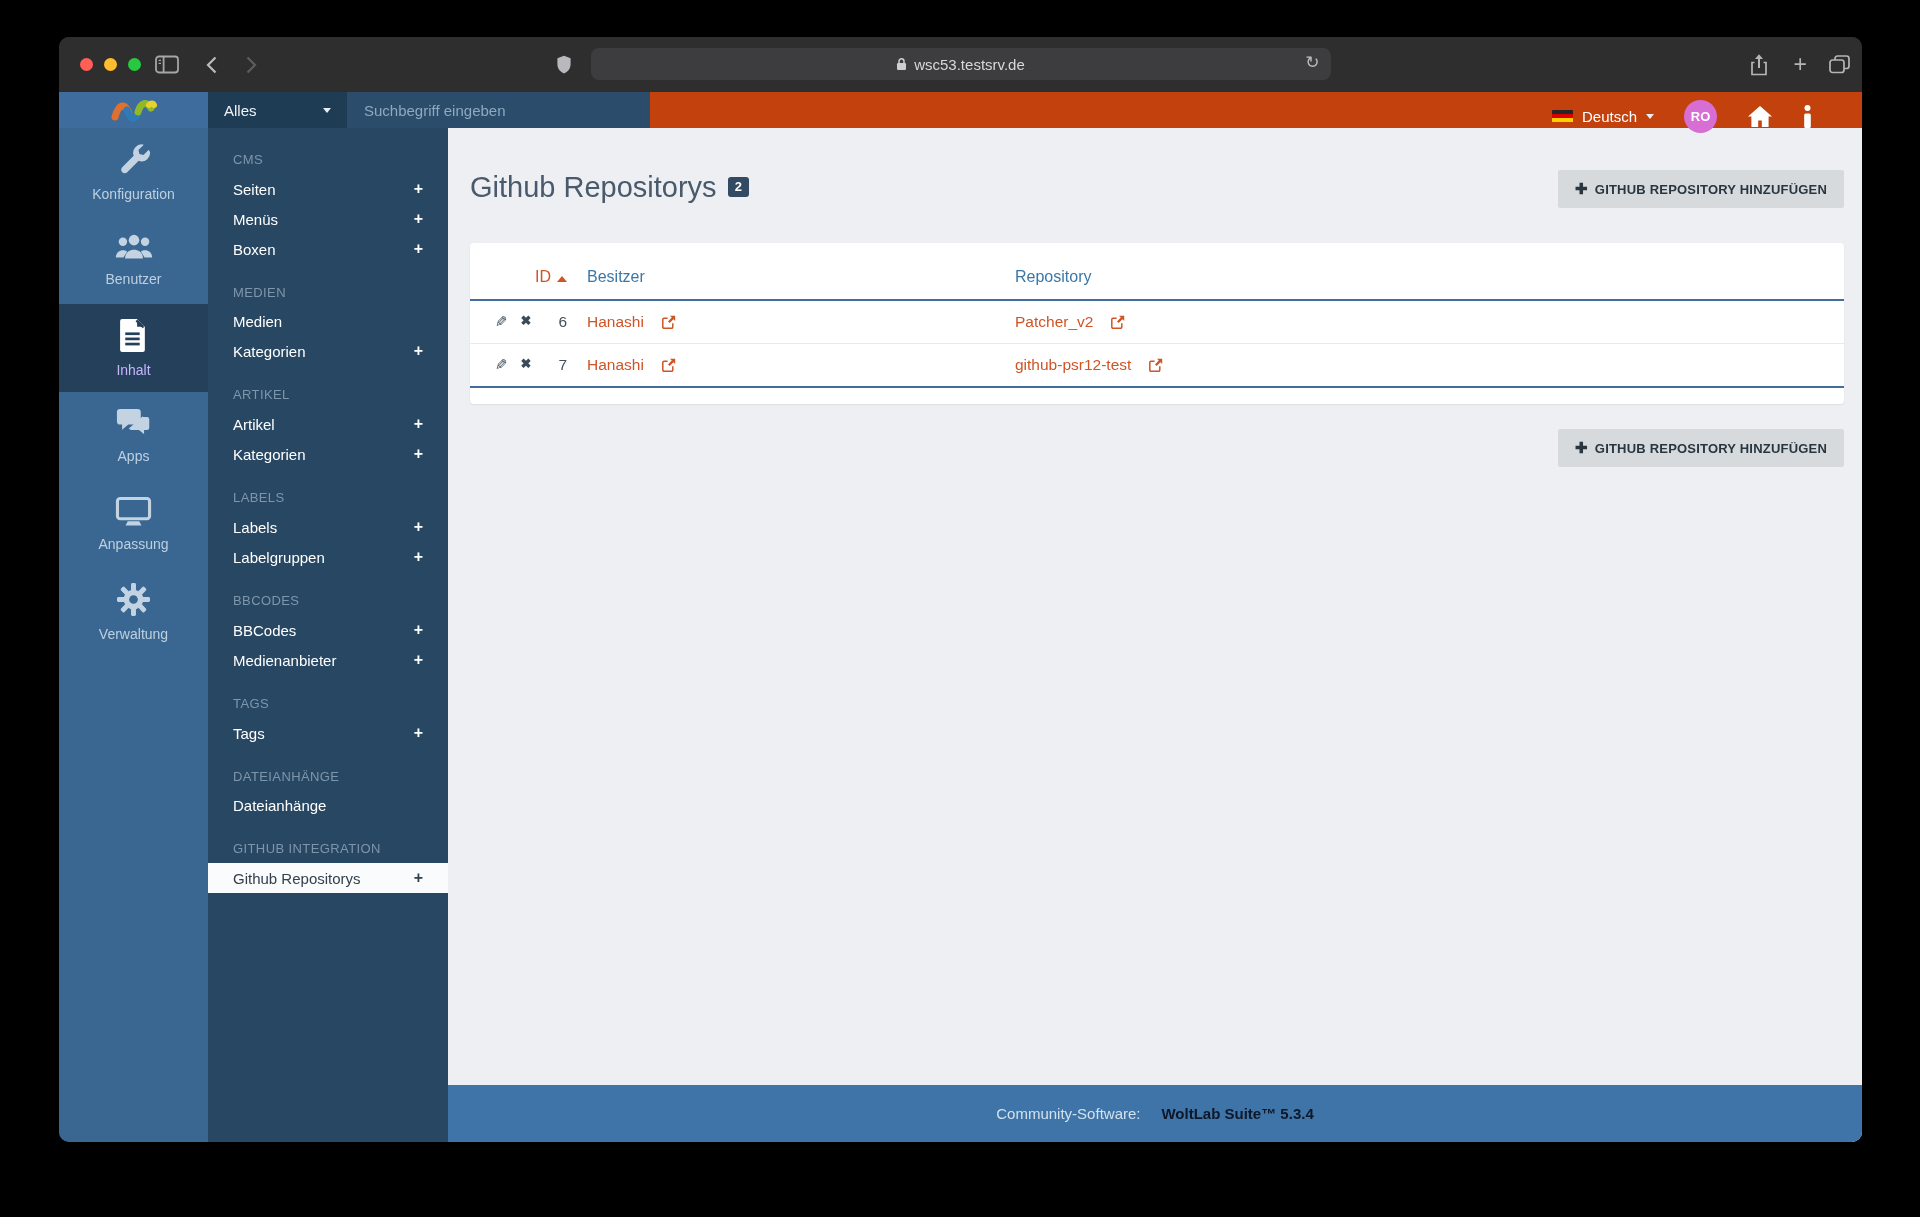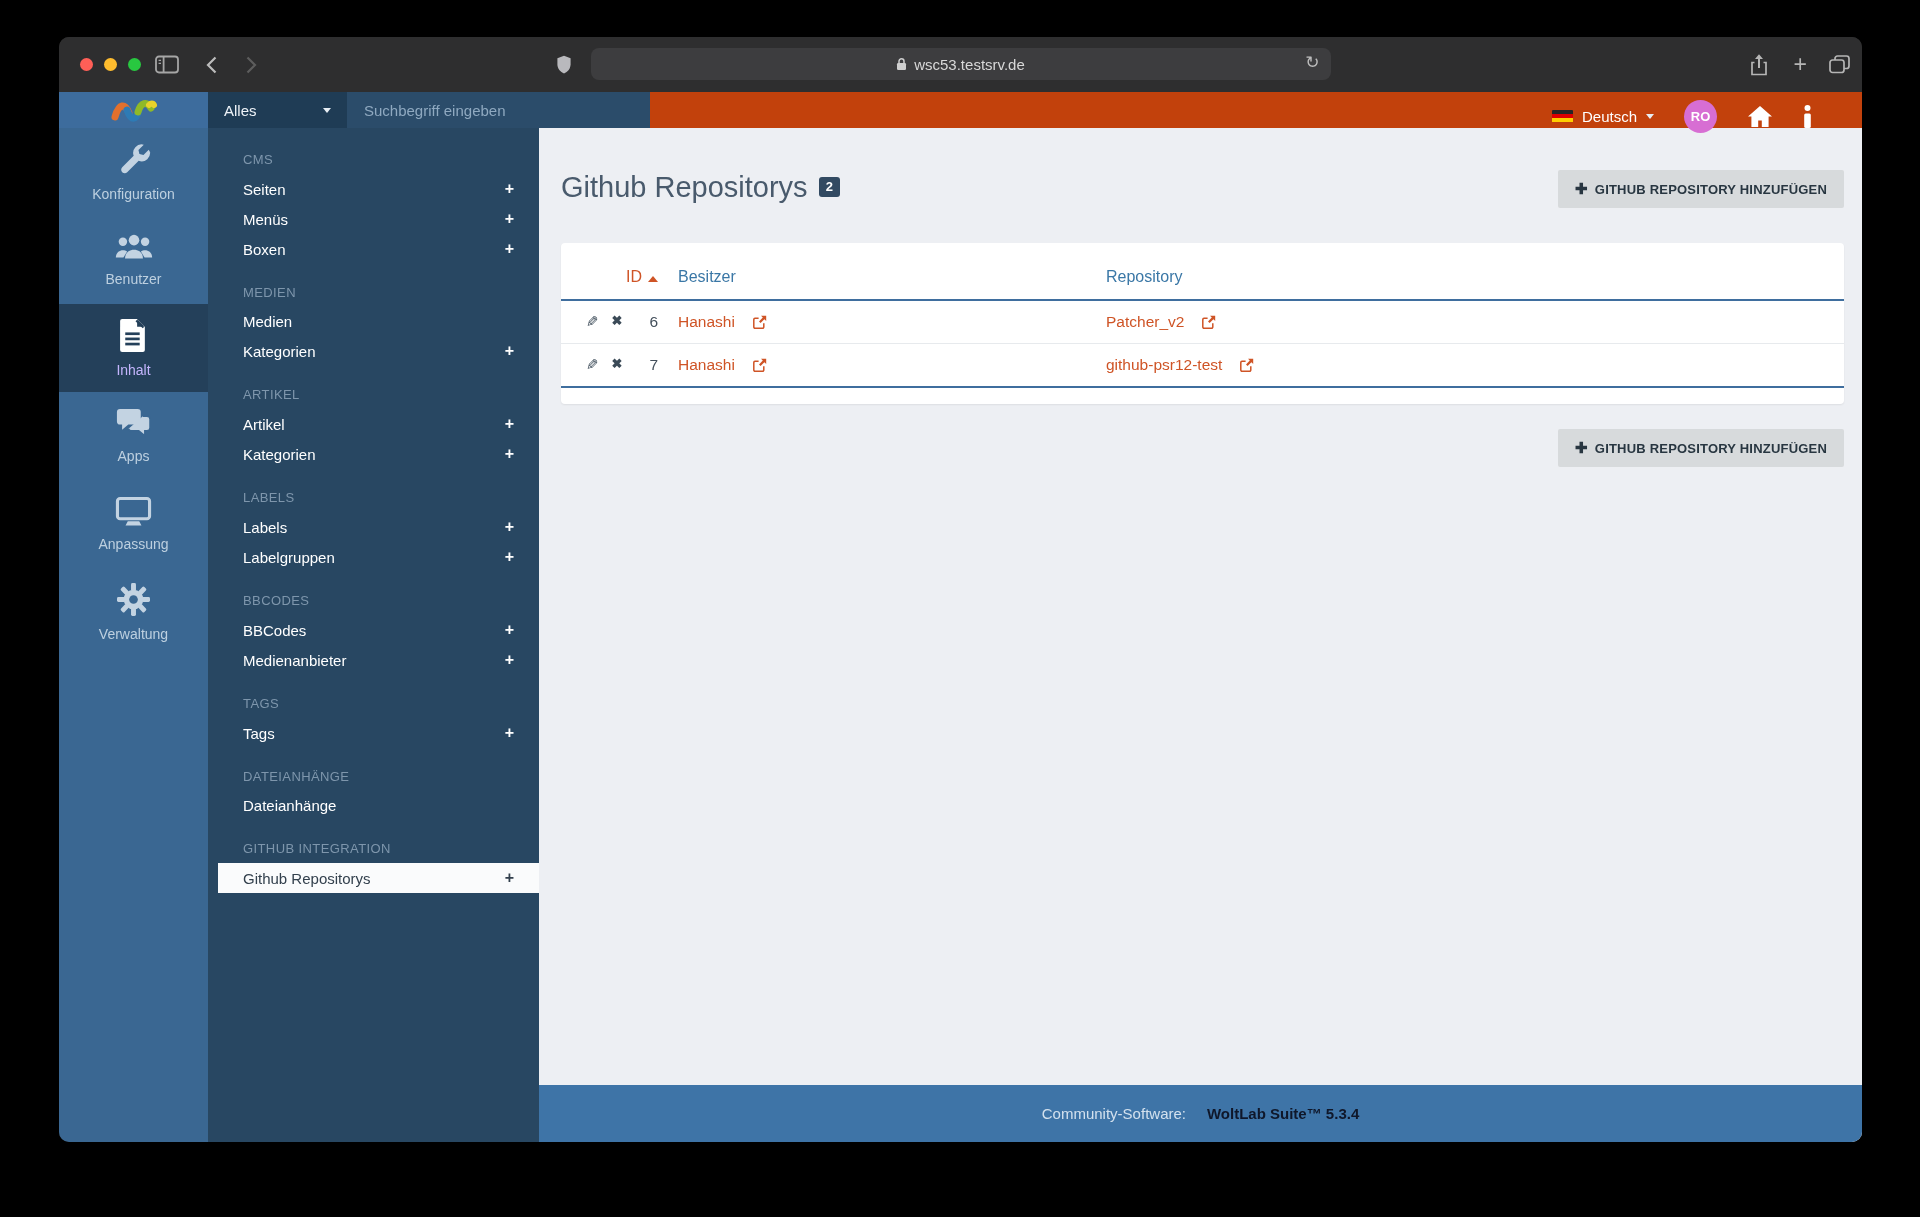--- a/index.html
+++ b/index.html
@@ -45,21 +45,21 @@
 
   
   .iconbar { width:149px; background:#3a6792; flex:none; display:flex; flex-direction:column; }
   .rail-item { height:88px; display:flex; flex-direction:column; align-items:center; justify-content:center;
                gap:7px; color:#bdd0e0; font-size:14px; cursor:pointer; }
   .rail-item svg { fill:#c3d3e2; }
   .rail-item.active { background:#24405a; color:#c4b5fd; }
   .rail-item.active svg { fill:#fff; }
 
   
-  .menu { width:331px; background:#284762; flex:none; padding-top:24px; overflow:hidden;padding-left:10px; }
+  .menu { width:240px; background:#284762; flex:none; padding-top:24px; overflow:hidden; }
   .menu-group { margin-bottom:21px; }
   .menu-header { color:#7e96ac; font-size:13px; letter-spacing:.4px; padding:0 25px; margin-bottom:7px; }
   .menu-item { display:flex; align-items:center; padding:6px 25px; color:#fff; font-size:15px; cursor:pointer; }
   .menu-item .add { margin-left:auto; font-weight:bold; font-size:16px; color:#fff; }
   .menu-item.active { background:#fafbfc; color:#33404d; }
   .menu-item.active .add { color:#33404d; }
 
   
   .content { flex:1; background:#edeff3; display:flex; flex-direction:column; min-width:0; }
   .content-header { padding:42px 18px 0 22px; display:flex; align-items:flex-start; justify-content:space-between; }

